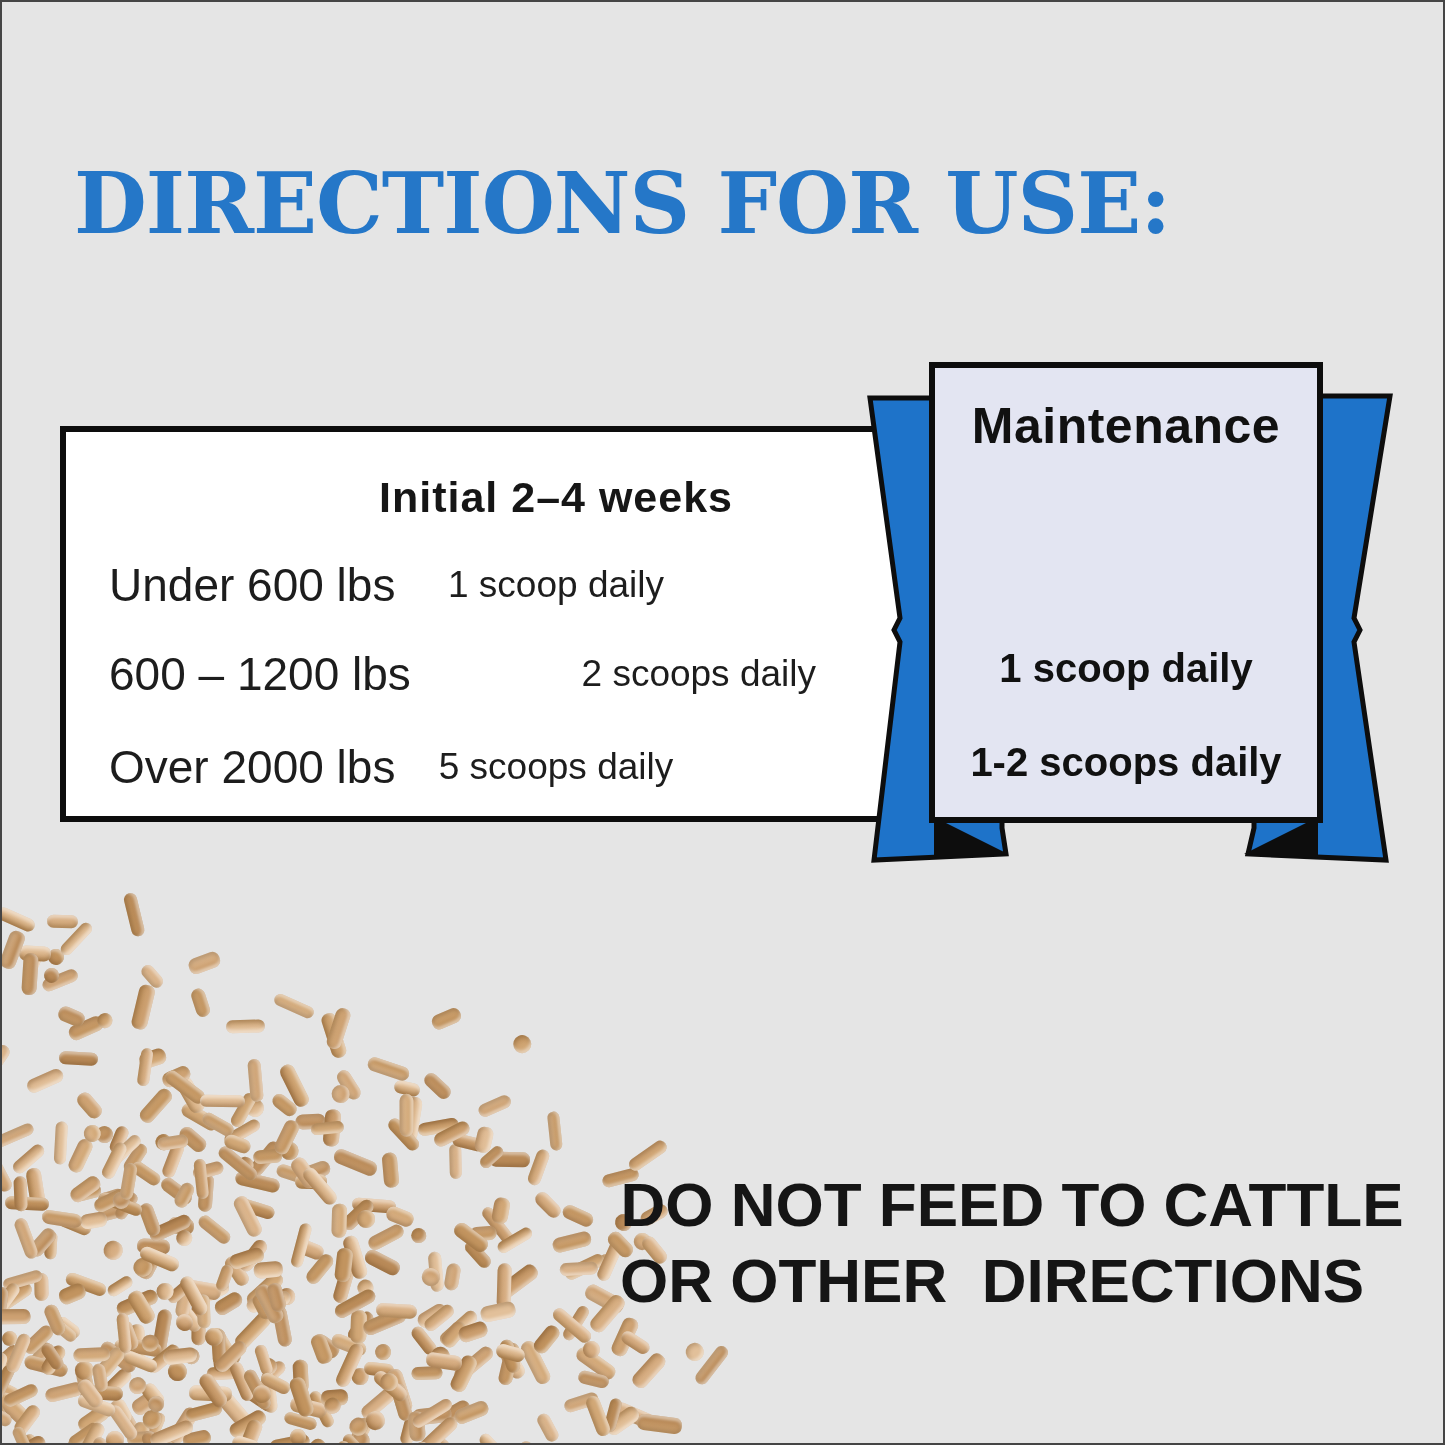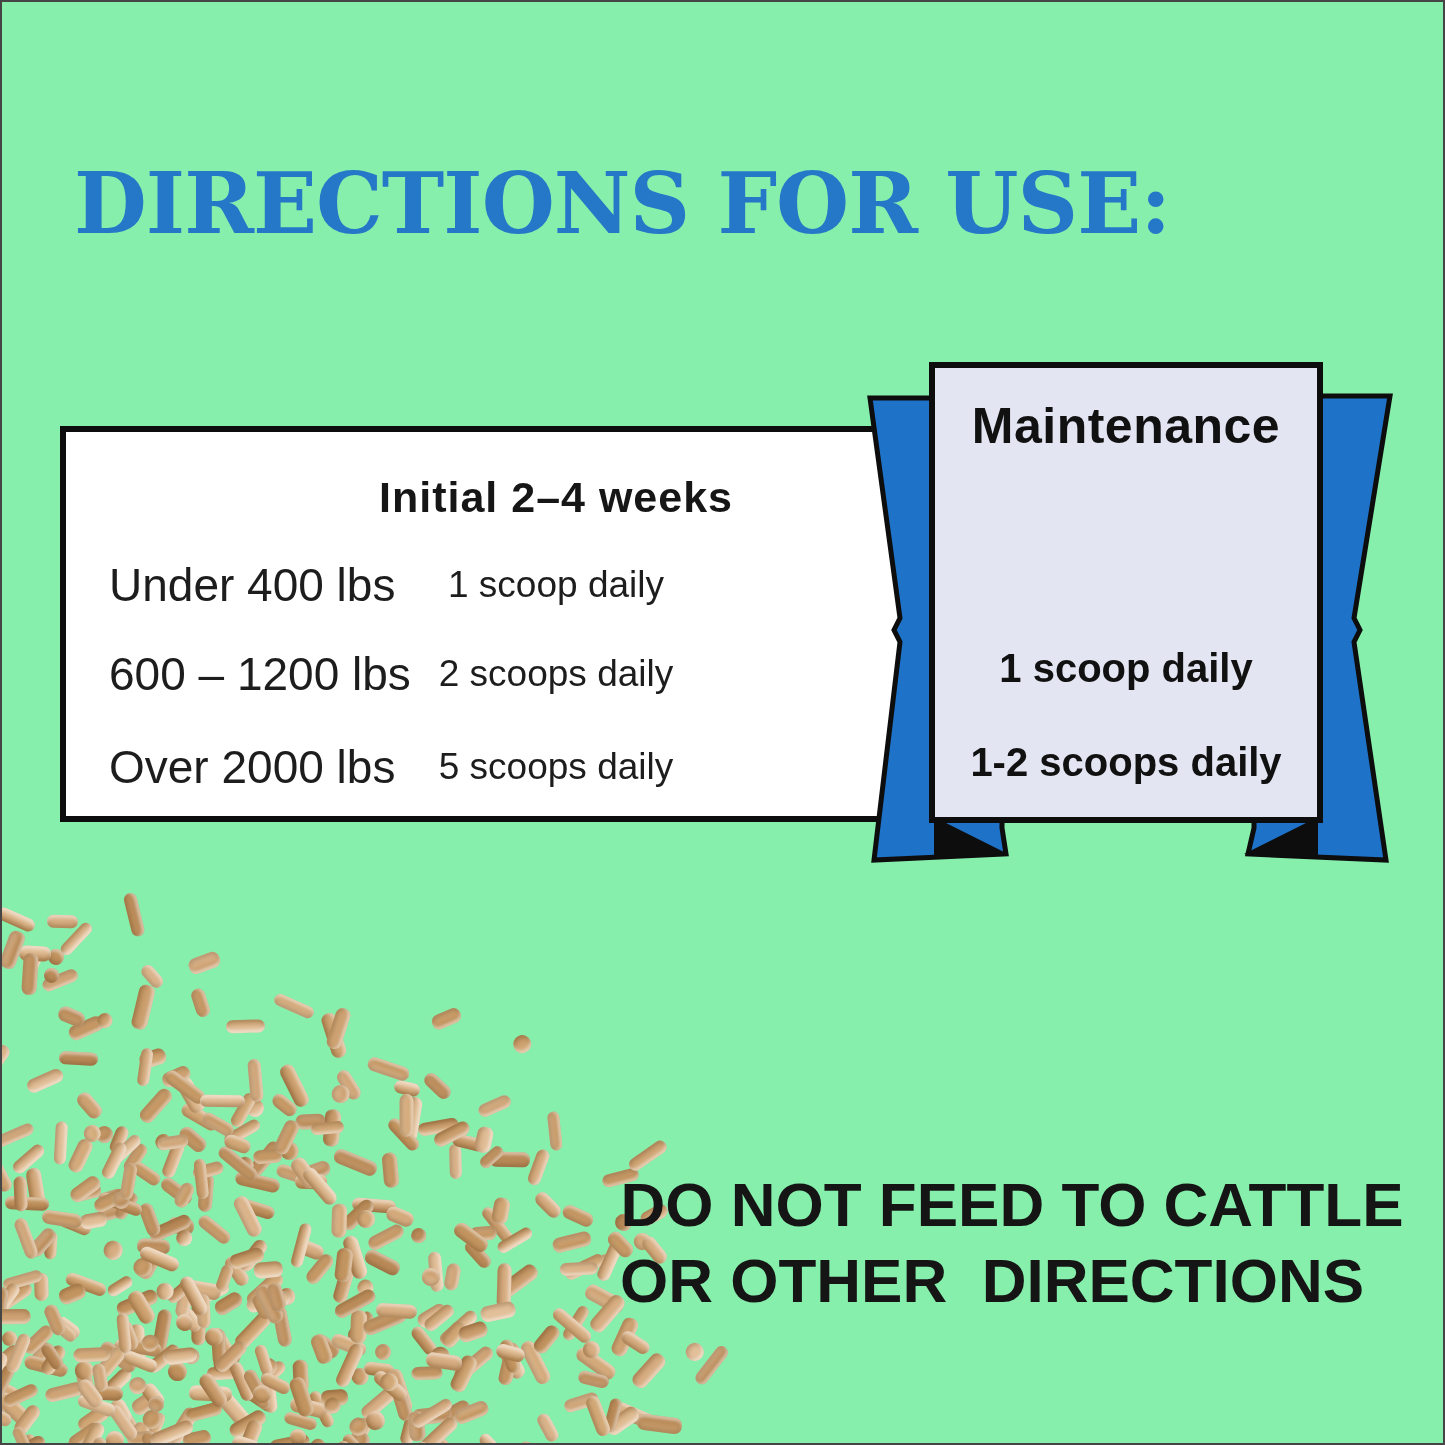--- a/index.html
+++ b/index.html
@@ -1,20 +1,20 @@
 <!DOCTYPE html>
 <html style="--title-blue: #2577C8; --outline-black: #0D0D0D; --text-black: #161616; --link-blue: #2478CA; --page-border: #454545;"><head>
 <meta charset="utf-8">
 <style>
   html,body{margin:0;padding:0;background:#888;}
   .page{
     position:relative;
     width:1445px;height:1445px;
     margin:0 auto;
-    background:#86efac;
+    background:#e5e5e5;
     border:2px solid var(--page-border,#454545);
     box-sizing:border-box;
     overflow:hidden;
     font-family:"Liberation Sans", sans-serif;
     color:var(--text-black,#161616);
   }
   
   .page-title{
     position:absolute;left:72px;top:102px;
     font-family:"DejaVu Serif", serif;
@@ -44,21 +44,21 @@
     font-size:46px;font-weight:400;
     color:#1d1d1d;white-space:nowrap;
   }
   .initial-value{
     position:absolute;left:230px;width:520px;
     text-align:center;
     font-size:37px;font-weight:400;
     color:#1d1d1d;white-space:nowrap;
   }
   .row0 .weight-label{top:126px;} .row0 .initial-value{top:132px;}
-  .row1 .weight-label{top:215px;} .row1 .initial-value{top:221px;}
+  .row1 .weight-label{top:215px;} .row1 .initial-value{top:221px;text-align:right;}
   .row2 .weight-label{top:308px;} .row2 .initial-value{top:314px;}
   
   .ribbon-svg{position:absolute;left:0;top:0;z-index:2;}
   .ribbon-svg polygon{stroke:var(--outline-black,#0d0d0d);stroke-width:5;stroke-linejoin:miter;}
   .ribbon-svg polygon.fold{stroke:none;}
   .ribbon-svg rect{stroke:var(--outline-black,#0d0d0d);stroke-width:6;}
   .maintenance-panel{
     position:absolute;left:930px;top:363px;width:388px;height:455px;
     z-index:3;box-sizing:border-box;
     text-align:center;
@@ -485,21 +485,21 @@
       <div class="pellet" style="left: 493.5px; top: 1343.5px; width: 28.6px; height: 13.9px; border-radius: 7px; transform: rotate(14.8deg); background: linear-gradient(rgb(226, 192, 154) 30%, rgb(194, 148, 95));"></div>
       <div class="pellet" style="left: 329px; top: 1447.4px; width: 28.7px; height: 12.1px; border-radius: 7px; transform: rotate(77deg); background: linear-gradient(rgb(210, 168, 119) 30%, rgb(210, 168, 119));"></div>
     </div>
 
   <h1 class="page-title">DIRECTIONS FOR USE:</h1>
 
   <section class="dose-table">
     <div class="col-header">Initial 2–4 weeks</div>
 
     <div class="row0">
-      <div class="weight-label">Under 400 lbs</div>
+      <div class="weight-label">Under 600 lbs</div>
       <div class="initial-value">1 scoop daily</div>
     </div>
     <div class="row1">
       <div class="weight-label">600 – 1200 lbs</div>
       <div class="initial-value">2 scoops daily</div>
     </div>
     <div class="row2">
       <div class="weight-label">Over 2000 lbs</div>
       <div class="initial-value">5 scoops daily</div>
     </div>

